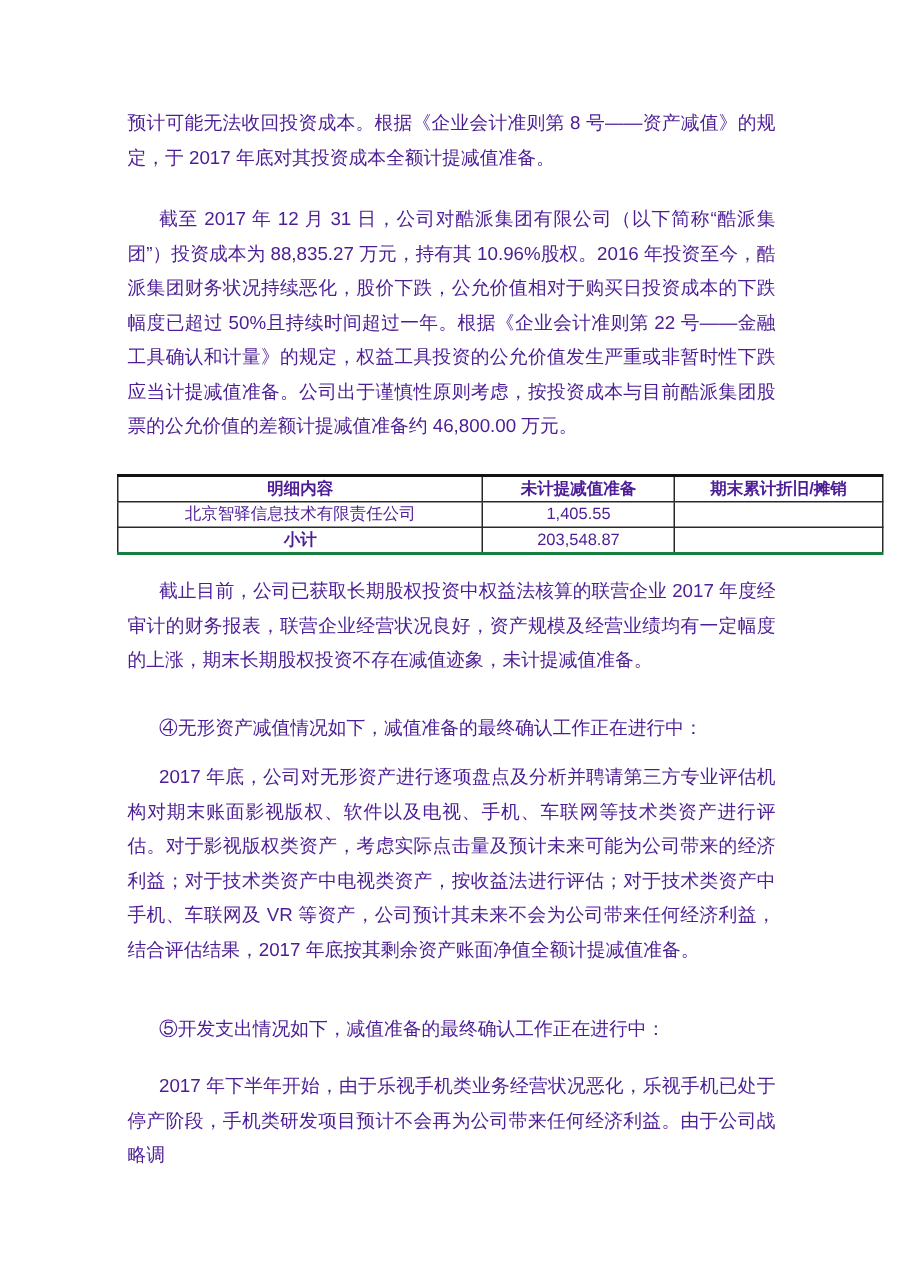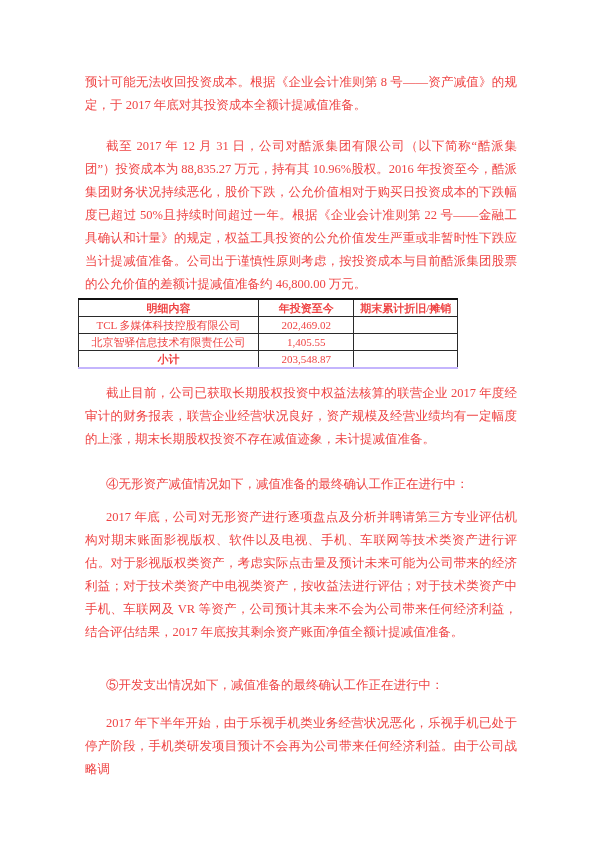--- a/index.html
+++ b/index.html
@@ -5,22 +5,22 @@
   html, body {
     margin: 0;
     padding: 0;
     background: #ffffff;
   }
   .page {
     position: relative;
     width: 600px;
     height: 849px;
     background: #ffffff;
-    color: #ef4444;
-    font-family: Liberation Serif, serif;
+    color: #4c1d95;
+    font-family: Liberation Sans, sans-serif;
     font-size: 12.5px;
     line-height: 23px;
     box-sizing: border-box;
     padding: 71px 83px 0 85px;
     overflow: hidden;
   }
   p {
     margin: 0;
     text-align: justify;
   }
@@ -29,72 +29,67 @@
   .mt-h3     { margin-top: 14px; }
   .mt-p3     { margin-top: 13px; }
   .mt-h4     { margin-top: 22px; }
   .mt-p4     { margin-top: 10px; }
   .mt-h5     { margin-top: 30px; }
   .mt-p5     { margin-top: 15px; }
 
   table.impairment {
     border-collapse: collapse;
     table-layout: fixed;
-    width: 380px;
+    width: 511px;
     margin-left: -7px;
-    margin-top: 2px;
+    margin-top: 20px;
     font-size: 11px;
     line-height: 13px;
   }
   table.impairment th,
   table.impairment td {
     border: 1px solid #2a2a2a;
     padding: 1px 3px;
     height: 14px;
     text-align: center;
     vertical-align: middle;
     overflow: hidden;
     white-space: nowrap;
   }
   table.impairment thead th {
     border-top: 2px solid #111;
     font-weight: bold;
   }
   table.impairment tr.last-row td {
-    border-bottom: 2px solid #c4b5fd;
+    border-bottom: 2px solid #15803d;
   }
   table.impairment .col-detail  { width: 48.3%; }
   table.impairment .col-balance { width: 24.7%; }
   table.impairment .col-accum   { width: 27%; }
   td.bold { font-weight: bold; }
 </style>
 </head>
 <body>
 
 <div class="page">
 
   <p>预计可能无法收回投资成本。根据《企业会计准则第 8 号——资产减值》的规定，于 2017 年底对其投资成本全额计提减值准备。</p>
 
   <p class="indent mt-para">截至 2017 年 12 月 31 日，公司对酷派集团有限公司（以下简称“酷派集团”）投资成本为 88,835.27 万元，持有其 10.96%股权。2016 年投资至今，酷派集团财务状况持续恶化，股价下跌，公允价值相对于购买日投资成本的下跌幅度已超过 50%且持续时间超过一年。根据《企业会计准则第 22 号——金融工具确认和计量》的规定，权益工具投资的公允价值发生严重或非暂时性下跌应当计提减值准备。公司出于谨慎性原则考虑，按投资成本与目前酷派集团股票的公允价值的差额计提减值准备约 46,800.00 万元。</p>
 
 
   <table class="impairment">
     <thead>
       <tr>
         <th class="col-detail">明细内容</th>
-        <th class="col-balance">年投资至今</th>
+        <th class="col-balance">未计提减值准备</th>
         <th class="col-accum">期末累计折旧/摊销</th>
       </tr>
     </thead>
     <tbody>
-      <tr>
-        <td>TCL 多媒体科技控股有限公司</td>
-        <td>202,469.02</td>
-        <td></td>
-      </tr>
       <tr>
         <td>北京智驿信息技术有限责任公司</td>
         <td>1,405.55</td>
         <td></td>
       </tr>
       <tr class="last-row">
         <td class="bold">小计</td>
         <td>203,548.87</td>
         <td></td>
       </tr>

